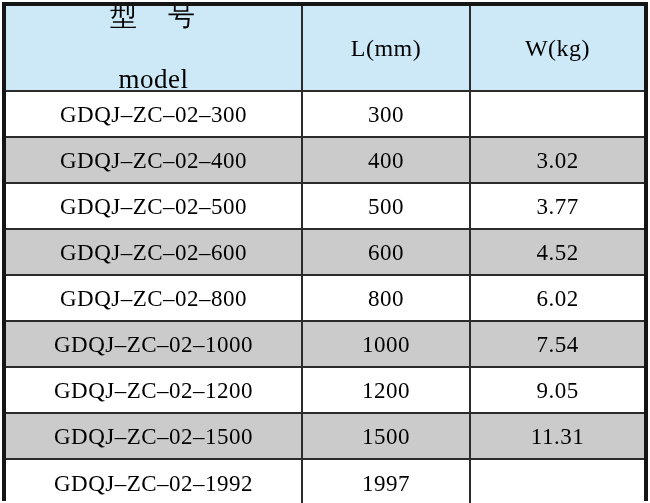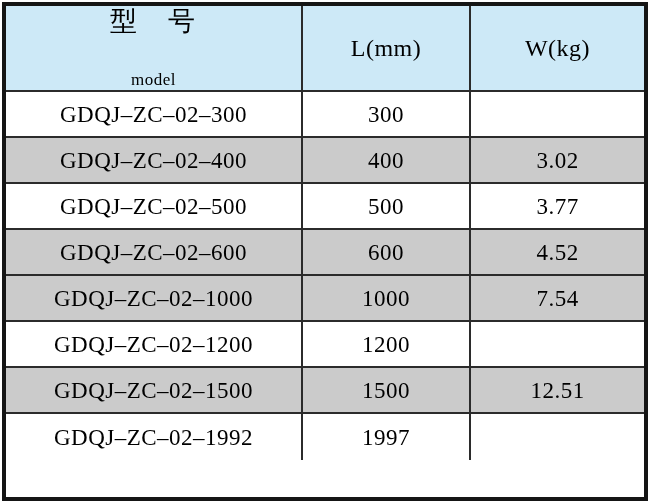--- a/index.html
+++ b/index.html
@@ -58,21 +58,21 @@
     flex-direction: column;
     align-items: center;
     justify-content: center;
     gap: 3px;
   }
   .header-model .zh {
     font-size: 27px;
     letter-spacing: 2px;
   }
   .header-model .en {
-    font-size: 17px;
+    font-size: 27px;
     margin-top: 33px;
   }
   .num { letter-spacing: 0.5px; }
 </style>
 </head>
 <body>
 
 <div class="page">
   <div class="spec-table">
 
@@ -102,36 +102,42 @@
     <div class="cell c2 num">500</div>
     <div class="cell c3 num">3.77</div>
   </div>
 
   <div class="row alt">
     <div class="cell c1">GDQJ–ZC–02–600</div>
     <div class="cell c2 num">600</div>
     <div class="cell c3 num">4.52</div>
   </div>
 
+  <div class="row">
+    <div class="cell c1">GDQJ–ZC–02–800</div>
+    <div class="cell c2 num">800</div>
+    <div class="cell c3 num">6.02</div>
+  </div>
 
   <div class="row alt">
     <div class="cell c1">GDQJ–ZC–02–1000</div>
     <div class="cell c2 num">1000</div>
     <div class="cell c3 num">7.54</div>
   </div>
 
   <div class="row">
     <div class="cell c1">GDQJ–ZC–02–1200</div>
     <div class="cell c2 num">1200</div>
+    <div class="cell c3 num">9.05</div>
   </div>
 
   <div class="row alt">
     <div class="cell c1">GDQJ–ZC–02–1500</div>
     <div class="cell c2 num">1500</div>
-    <div class="cell c3 num">12.51</div>
+    <div class="cell c3 num">11.31</div>
   </div>
 
   <div class="row">
     <div class="cell c1">GDQJ–ZC–02–1992</div>
     <div class="cell c2 num">1997</div>
   </div>
 </div>
 
   </div>
 </div>

